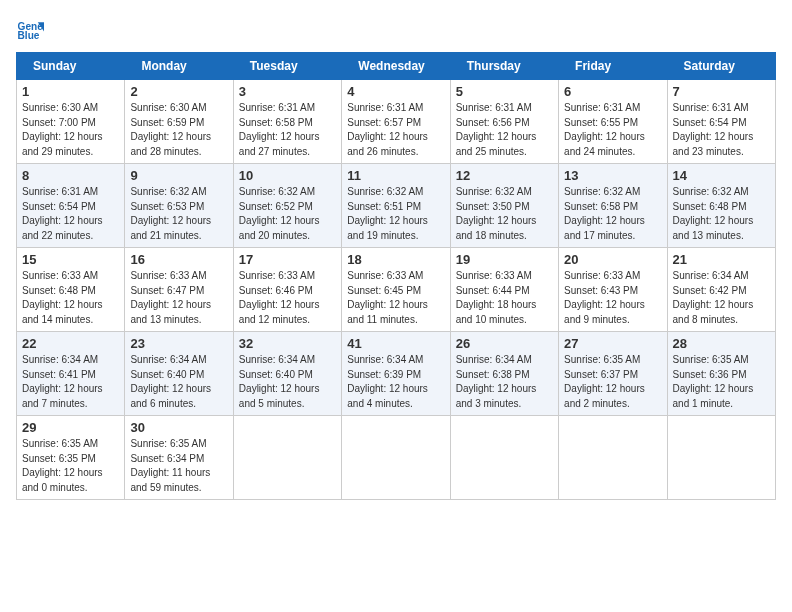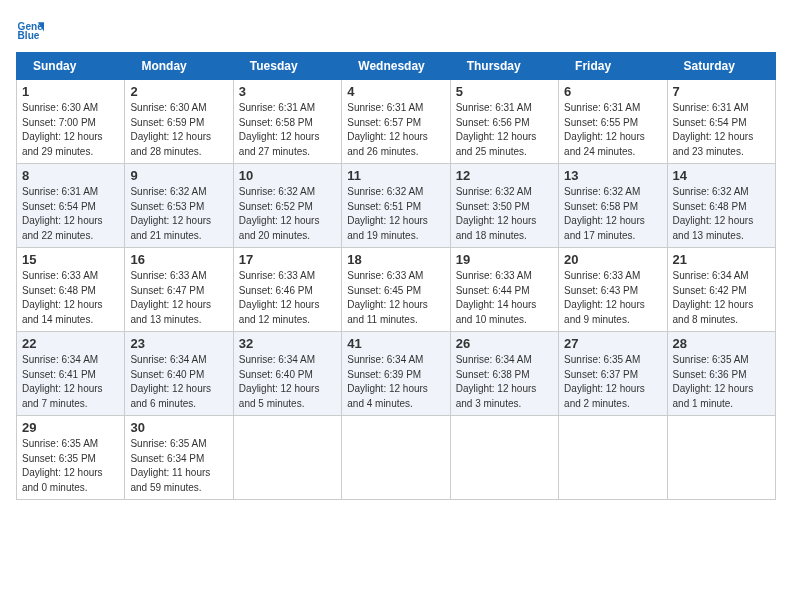--- a/index.html
+++ b/index.html
@@ -263,21 +263,21 @@
           <span>Sunrise: 6:33 AM</span><br>
           <span>Sunset: 6:45 PM</span><br>
           <span>Daylight: 12 hours and 11 minutes.</span>
         </div>
       </td>
         <td>
         <span class="day-num">19</span>
         <div class="day-info">
           <span>Sunrise: 6:33 AM</span><br>
           <span>Sunset: 6:44 PM</span><br>
-          <span>Daylight: 14 hours and 10 minutes.</span>
+          <span>Daylight: 18 hours and 10 minutes.</span>
         </div>
       </td>
         <td>
         <span class="day-num">20</span>
         <div class="day-info">
           <span>Sunrise: 6:33 AM</span><br>
           <span>Sunset: 6:43 PM</span><br>
           <span>Daylight: 12 hours and 9 minutes.</span>
         </div>
       </td>

